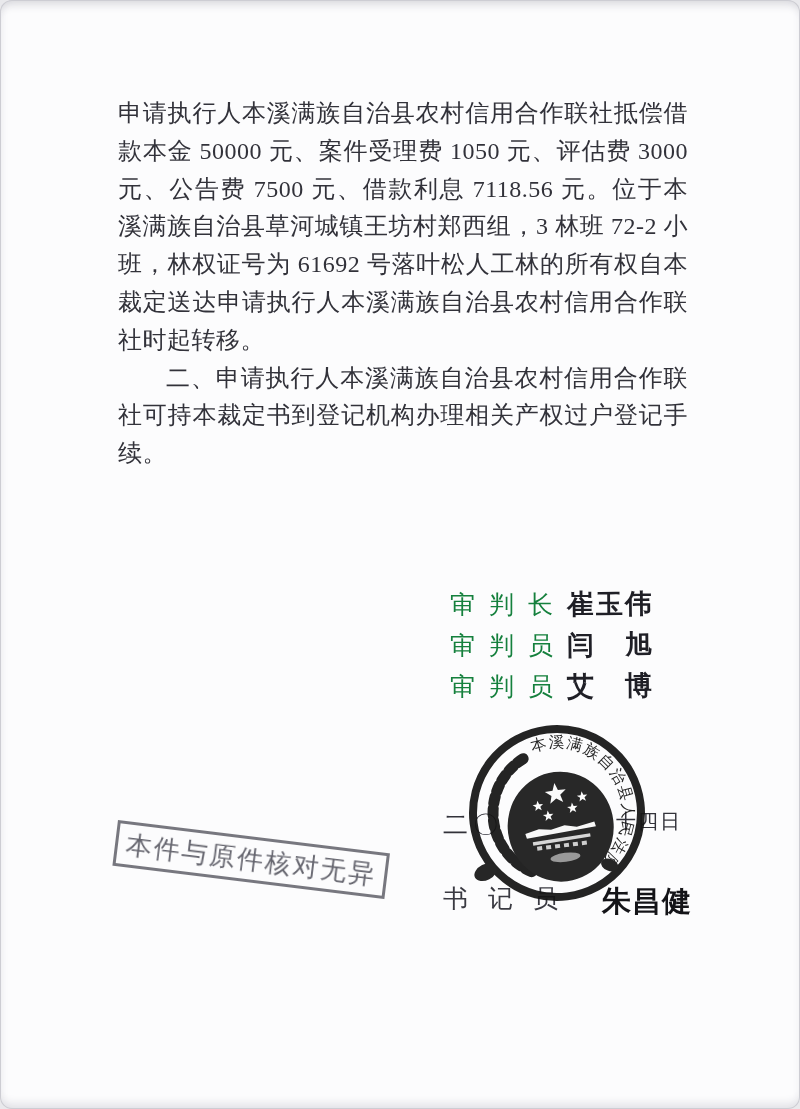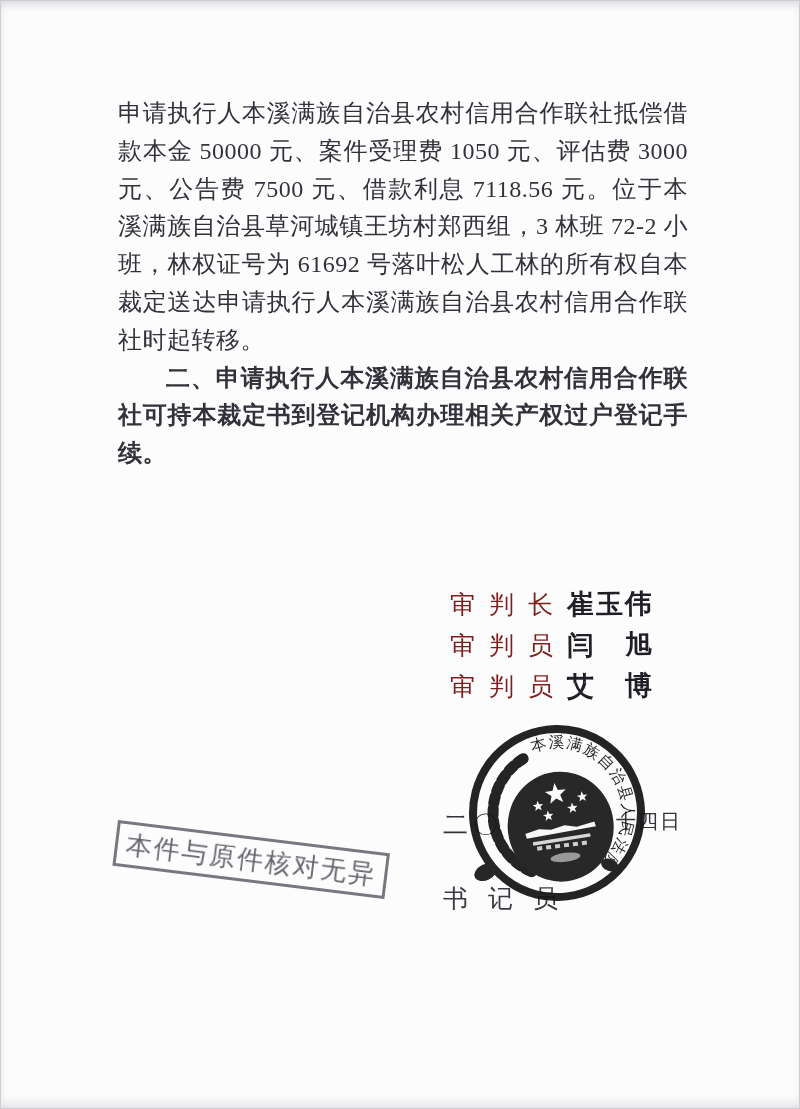--- a/index.html
+++ b/index.html
@@ -6,41 +6,41 @@
   .scan{
     position:relative;
     width:800px;height:1109px;
     background:#e9e9ec;
     overflow:hidden;
     font-family:"Liberation Serif","DejaVu Serif",serif;
   }
   .page{
     position:absolute;inset:0;
     background:#fcfcfd;
-    border-radius:0;
+    border-radius:12px;
     box-shadow:
       inset 0 0 0 1px #cdcdd3,
       inset 0 12px 10px -8px #d6d6db,
       inset 0 -14px 10px -9px #e0e0e5,
       inset 6px 0 8px -6px #e2e2e6,
       inset -6px 0 8px -6px #ececef;
     color:#32323a;
   }
   .body-text{
     position:absolute;left:118px;top:95px;width:570px;
     font-size:24px;line-height:37.8px;
     text-align:justify;text-justify:inter-ideograph;
     letter-spacing:0.5px;
   }
   .body-text p{margin:0;}
-  .body-text p.indent{text-indent:48px;font-weight:bold;}
+  .body-text p.indent{text-indent:48px;}
 
   .sig-block{position:absolute;left:450px;top:586px;}
   .sig-row{display:flex;align-items:baseline;height:41px;}
-  .sig-role{font-size:25px;letter-spacing:14px;color:#7f1d1d;white-space:nowrap;}
+  .sig-role{font-size:25px;letter-spacing:14px;color:#15803d;white-space:nowrap;}
   .sig-name{
     font-size:27px;font-weight:700;letter-spacing:2px;color:#1f1f26;
     transform:rotate(-0.5deg);white-space:nowrap;
   }
 
   .date-left{position:absolute;left:443px;top:808px;font-size:25px;letter-spacing:5px;color:#32323a;}
   .date-right{position:absolute;left:616px;top:808px;font-size:20px;letter-spacing:2px;color:#32323a;}
 
   .clerk-row{position:absolute;left:443px;top:882px;display:flex;align-items:flex-start;}
   .clerk-role{font-size:25px;letter-spacing:20px;color:#3a3a42;white-space:nowrap;}
@@ -86,20 +86,21 @@
         <span class="sig-role">审判员</span>
         <span class="sig-name">艾　博</span>
       </div>
     </div>
 
     <div class="date-left">二〇</div>
     <div class="date-right">十四日</div>
 
     <div class="clerk-row">
       <span class="clerk-role">书记员</span>
+      <span class="clerk-name">朱昌健</span>
     </div>
 
     <svg class="seal" viewBox="-97 -97 194 194" xmlns="http://www.w3.org/2000/svg">
       <defs>
         <path id="star" d="M0,-11 L2.7,-3.7 L10.5,-3.4 L4.4,1.4 L6.5,8.9 L0,4.6 L-6.5,8.9 L-4.4,1.4 L-10.5,-3.4 L-2.7,-3.7 Z"></path>
         <path id="ringTextPath" d="M -17 -63.3 A 65.5 65.5 0 0 1 27.7 59.4" fill="none"></path>
       </defs>
       <g transform="rotate(-7)">
         <circle r="84" fill="none" stroke="#141414" stroke-width="8"></circle>
         <path d="M -27 -58 A 64 64 0 0 0 -32 55.4" fill="none" stroke="#141414" stroke-width="11" stroke-dasharray="7 5" stroke-linecap="round"></path>

